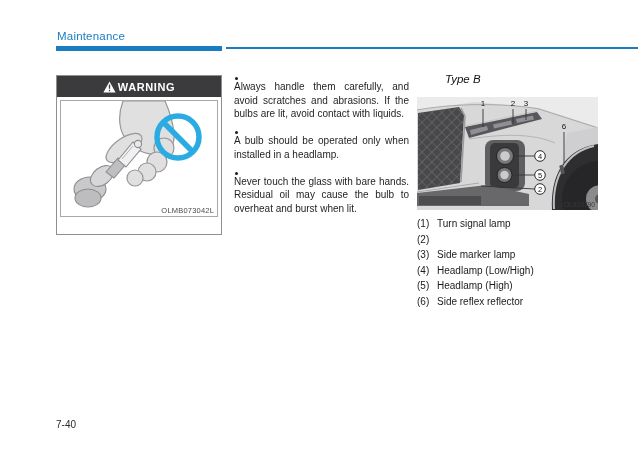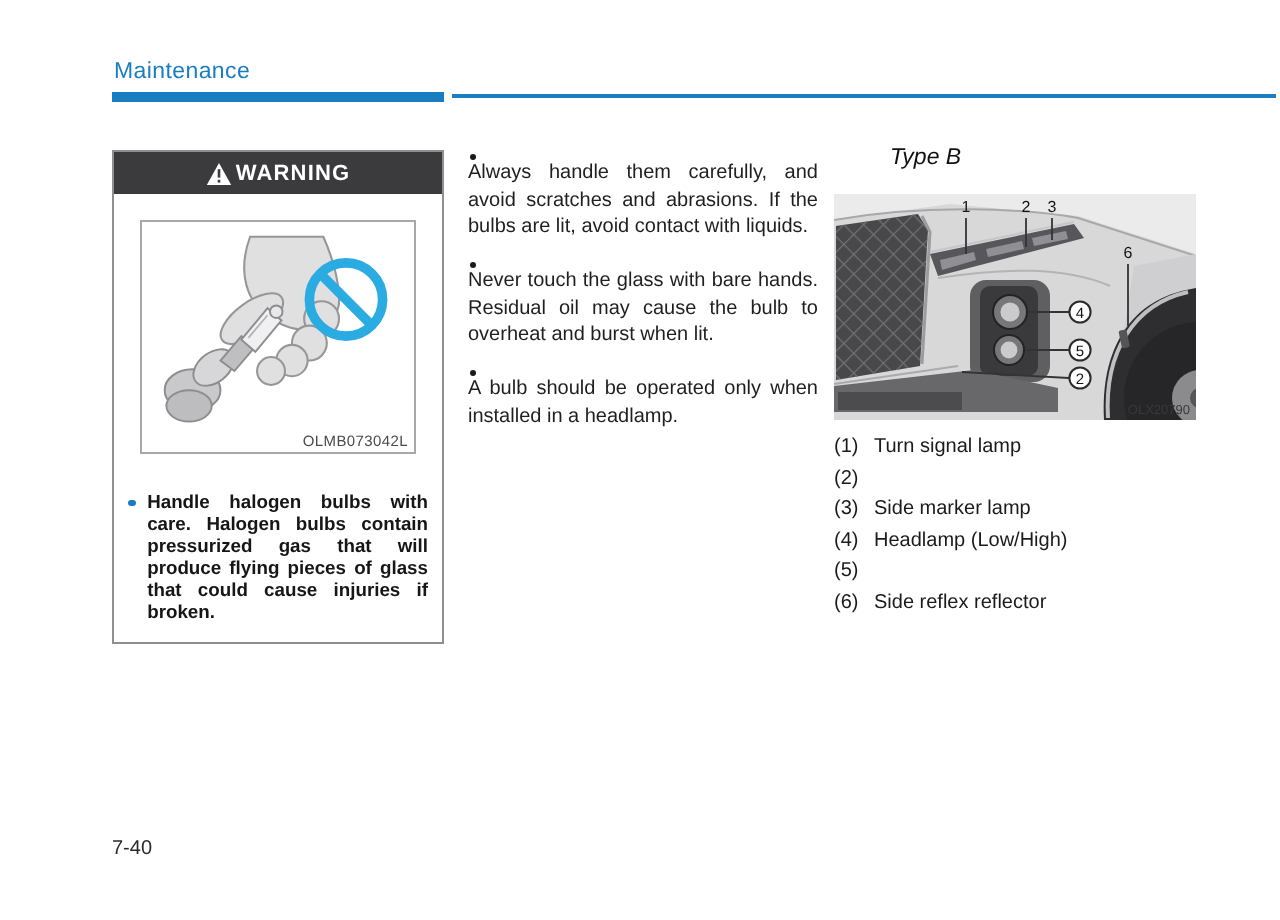--- a/index.html
+++ b/index.html
@@ -20,21 +20,21 @@
     position:absolute; left:56px; top:75px; width:166px;
     border:1px solid #8f8f8f; background:#fff;
   }
   .warning-header {
     height:21px; background:#3b3b3d; color:#fff;
     display:flex; align-items:center; justify-content:center; gap:2px;
     font-weight:700; font-size:11px; letter-spacing:.6px;
   }
   .warning-header svg { display:block; }
   .warning-figure {
-    margin:13px; height:117px; border:1px solid #a8a8a8;
+    margin:3px; height:117px; border:1px solid #a8a8a8;
     position:relative; background:#fff;
   }
   .warning-figure svg { display:block; width:100%; height:100%; }
   .fig-caption {
     position:absolute; right:3px; bottom:1px;
     font-size:7.5px; color:#4a4a4c; letter-spacing:.2px;
   }
   .warning-text { padding:6px 7px 8px 6px; }
   .wbullet {
     display:flex; font-weight:700; font-size:9.4px; line-height:10.9px;
@@ -117,39 +117,35 @@
 
         <g stroke="#2aabe2" stroke-width="5.5" fill="none">
           <circle cx="117" cy="36" r="21"></circle>
           <path d="M102.5,21.5 L131.5,50.5"></path>
         </g>
       </svg>
       <span class="fig-caption">OLMB073042L</span>
     </div>
 
     <div class="warning-text">
-      <div class="wbullet">
-        <span class="dot"></span>
-        <span class="txt">Handle halogen bulbs with care. Halogen bulbs contain pressurized gas that will produce flying pieces of glass that could cause injuries if broken.</span>
-      </div>
     </div>
   </div>
 
   <div class="mid-col">
     <div class="mbullet">
       <span class="dot"></span>
       <span class="txt">Always handle them carefully, and avoid scratches and abrasions. If the bulbs are lit, avoid contact with liquids.</span>
     </div>
     <div class="mbullet">
       <span class="dot"></span>
-      <span class="txt">Never touch the glass with bare hands. Residual oil may cause the bulb to overheat and burst when lit.</span>
+      <span class="txt">A bulb should be operated only when installed in a headlamp.</span>
     </div>
     <div class="mbullet">
       <span class="dot"></span>
-      <span class="txt">A bulb should be operated only when installed in a headlamp.</span>
+      <span class="txt">Never touch the glass with bare hands. Residual oil may cause the bulb to overheat and burst when lit.</span>
     </div>
   </div>
 
   <div class="right-col">
     <div class="type-label">Type B</div>
 
     <div class="car-figure">
       <svg viewBox="0 0 181 113">
         <defs>
           <pattern id="mesh" patternUnits="userSpaceOnUse" width="7" height="7" patternTransform="rotate(45)">
@@ -226,20 +222,21 @@
       <div class="legend-row">
         <span class="lnum">(3)</span>
         <span class="llabel">Side marker lamp</span>
       </div>
       <div class="legend-row">
         <span class="lnum">(4)</span>
         <span class="llabel">Headlamp (Low/High)</span>
       </div>
       <div class="legend-row">
         <span class="lnum">(5)</span>
+        <span class="llabel">Headlamp (High)</span>
       </div>
       <div class="legend-row">
         <span class="lnum">(6)</span>
         <span class="llabel">Side reflex reflector</span>
       </div>
     </div>
   </div>
 
   <div class="page-num">7-40</div>
 </div>

